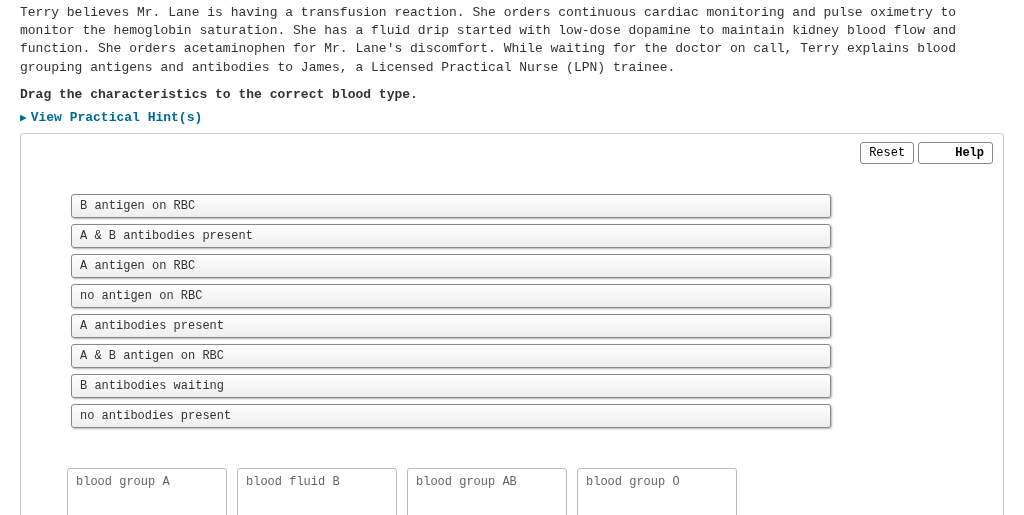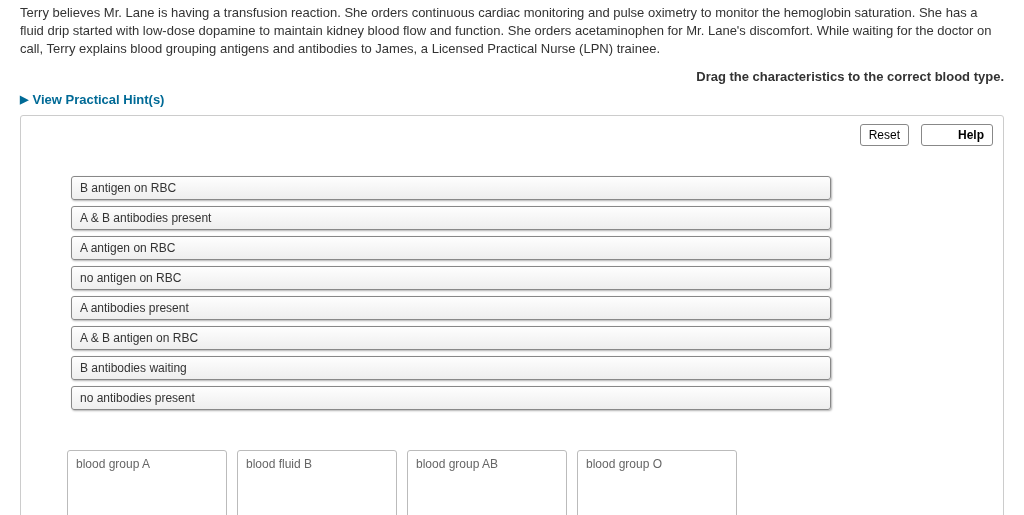--- a/index.html
+++ b/index.html
@@ -1,31 +1,30 @@
 <!DOCTYPE html>
 <html><head>
   <meta charset="utf-8">
   <style>
-    * { box-sizing: border-box; margin: 0; padding: 0; }
+    * { box-sizing: border-box; margin: 0; padding: 0; font-family: Liberation Mono, monospace; }
     body {
       font-family: Arial, Helvetica, sans-serif;
       font-size: 13px;
       color: #333;
       background: #fff;
       padding: 4px 20px 20px 20px;
     }
     .scenario-text {
       line-height: 1.4;
       margin-bottom: 10px;
       color: #333;
     }
     .instruction {
       font-weight: bold;
       margin-bottom: 8px;
-      text-align: right;
     }
     .hints-link {
       color: #006a96;
       font-weight: bold;
       cursor: pointer;
       margin-bottom: 8px;
       display: flex;
       align-items: center;
       gap: 4px;
     }
@@ -37,21 +36,21 @@
       border-radius: 3px;
       padding: 10px;
       position: relative;
       min-height: 360px;
     }
     .top-buttons {
       position: absolute;
       top: 8px;
       right: 10px;
       display: flex;
-      gap: 12px;
+      gap: 4px;
     }
     .top-buttons button {
       font-size: 12px;
       padding: 3px 8px;
       border: 1px solid #888;
       border-radius: 3px;
       background: #fff;
       cursor: pointer;
     }
     .top-buttons .help-btn {

